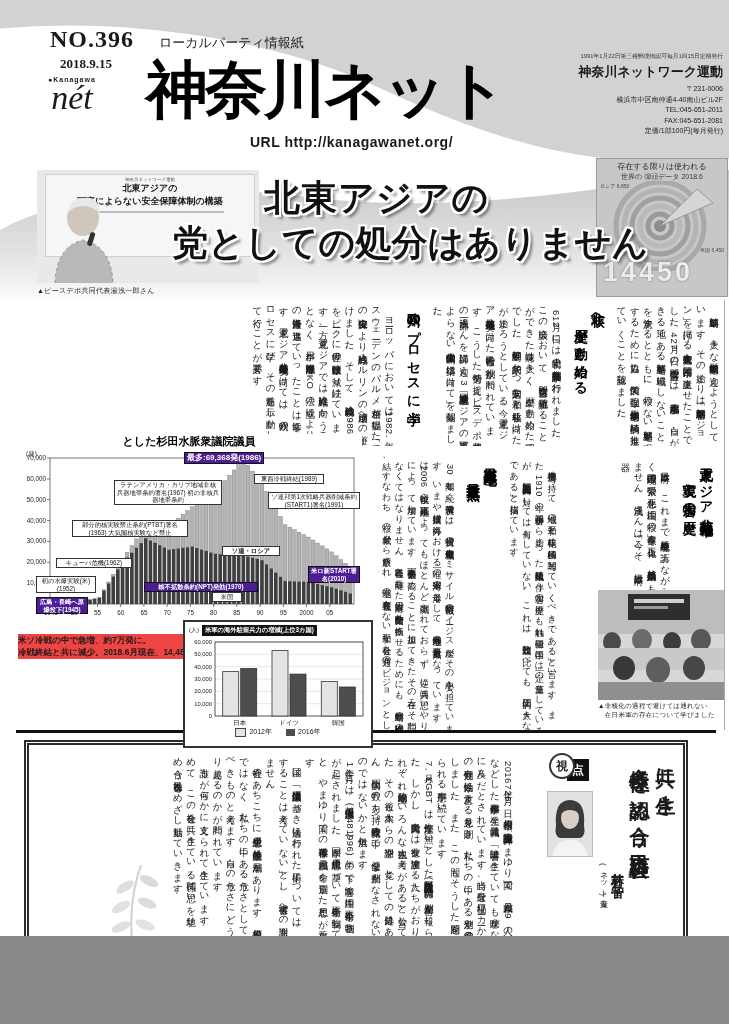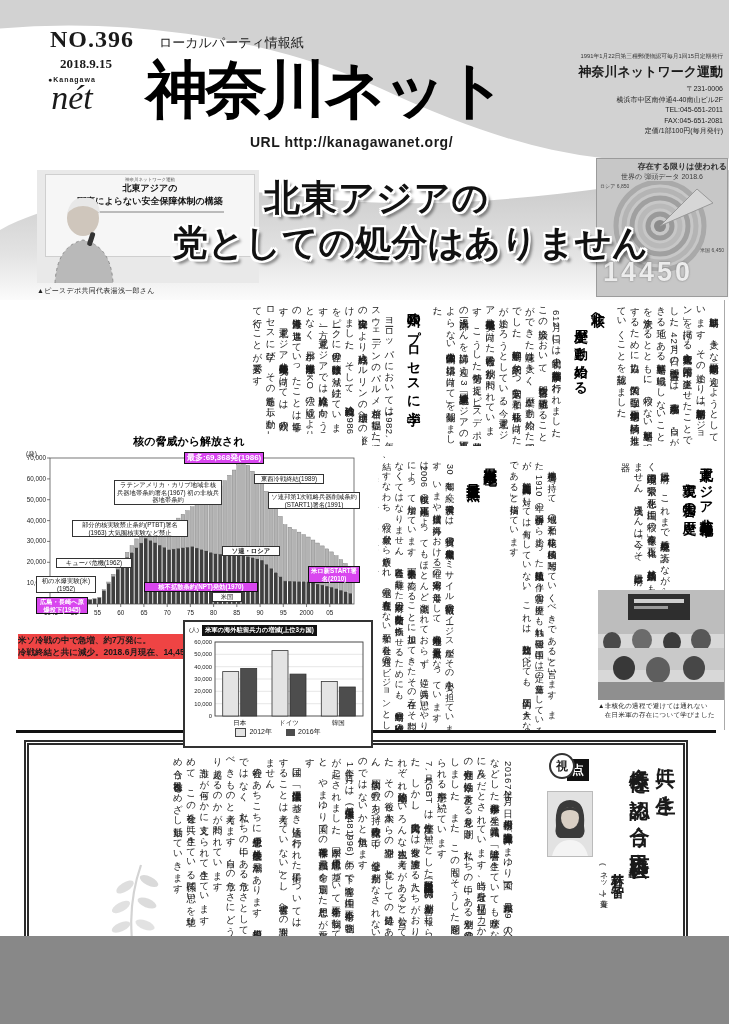--- a/index.html
+++ b/index.html
@@ -8,21 +8,21 @@
   .abs{position:absolute;}
   .v{writing-mode:vertical-rl;text-orientation:mixed;}
   .body-txt{font-size:9.5px;line-height:13.2px;letter-spacing:.4px;color:#1b1b1b;overflow:hidden;}
   .body-txt p{margin:0;text-indent:1em;}
   .v-head{margin:2px 9px;}
   .v-head span{display:block;font-weight:700;font-size:13.5px;line-height:17px;letter-spacing:1px;color:#000;}
   .v-head span.drop{padding-top:16px;}
   .serif{font-family:"Liberation Serif","DejaVu Serif",serif;}
   .ann{position:absolute;font-size:6.3px;line-height:1.2;text-align:center;background:#fff;
        border:1px solid #333;padding:0 2px;color:#111;z-index:5;}
-  .ann.black{background:#d946ef;color:#fff;border:1px solid #111;font-weight:700;}
+  .ann.black{background:#4c1d95;color:#fff;border:1px solid #111;font-weight:700;}
   .chartbox{background:#fff;z-index:4;}
   .outline-txt{color:#111;font-weight:700;
      text-shadow:-2px -2px 0 #fff,2px -2px 0 #fff,-2px 2px 0 #fff,2px 2px 0 #fff,
                  0 -2px 0 #fff,0 2px 0 #fff,-2px 0 0 #fff,2px 0 0 #fff,4px 4px 3px rgba(0,0,0,.45);}
   .cap{font-size:7px;color:#222;letter-spacing:.3px;white-space:pre-line;line-height:1.35;}
 </style>
 </head>
 <body>
 
 <div class="page">
@@ -75,21 +75,21 @@
       <ellipse cx="46" cy="30" rx="16" ry="18" fill="#cfc6bc"></ellipse>
       <path d="M30,26 Q34,8 48,10 Q62,8 63,26 Q56,18 46,18 Q36,18 30,26 Z" fill="#e8e8e8"></path>
       <path d="M18,95 Q20,58 46,52 Q74,58 76,95 Z" fill="#b9b9b9"></path>
       <path d="M18,95 Q20,58 46,52 Q74,58 76,95" fill="none" stroke="#8d8d8d" stroke-width="1" stroke-dasharray="3 3"></path>
       <rect x="52" y="44" width="5" height="14" rx="2" fill="#333" transform="rotate(18 54 50)"></rect>
     </svg>
   </div>
   <div class="abs cap" style="left:37px;top:286px;z-index:2">▲ピースデポ共同代表湯浅一郎さん</div>
 
   <div class="abs" style="left:596px;top:158px;width:130px;height:137px;background:#c7c7c7;border:1px solid #9b9b9b;overflow:hidden;z-index:2">
-    <div style="font-size:8px;font-weight:700;color:#2e2e2e;text-align:right;margin-top:2px">存在する限りは使われる</div>
+    <div style="font-size:8px;font-weight:400;color:#2e2e2e;text-align:center;margin-top:2px">存在する限りは使われる</div>
     <div style="font-size:7px;color:#3c3c3c;text-align:center">世界の 弾頭データ 2018.6</div>
     <svg class="abs" style="left:0;top:22px" width="130" height="90">
       <circle cx="63" cy="45" r="44" fill="none" stroke="#a9a9a9" stroke-width="5"></circle>
       <circle cx="63" cy="45" r="36" fill="none" stroke="#b4b4b4" stroke-width="5"></circle>
       <circle cx="63" cy="45" r="28" fill="none" stroke="#a0a0a0" stroke-width="5"></circle>
       <circle cx="63" cy="45" r="20" fill="none" stroke="#b9b9b9" stroke-width="5"></circle>
       <circle cx="63" cy="45" r="12" fill="none" stroke="#9a9a9a" stroke-width="5"></circle>
       <circle cx="63" cy="45" r="6" fill="#8b8b8b"></circle>
       <path d="M63,45 L100,8 L116,22 Z" fill="#d6d6d6" stroke="#999" stroke-width="1"></path>
     </svg>
@@ -110,21 +110,21 @@
     <p>6月12日には史上初の米朝首脳会談が行われました。この会談において、板門店宣言を再確認することができた意味は大きく、歴史が動き始めた瞬間でした。朝鮮半島の永続的かつ安定的な平和と非核化に向けた対話が始まろうとしている今、北東アジア非核兵器地帯実現に向けた市民社会の役割が問われています。こうした情勢を捉えピースデポ共同代表の湯浅一郎さんを講師に迎え、3回連続講座「北東アジアの軍事によらない安全保障体制の構築に向けて」を開催しました。</p>
     <div class="v-head">
       <span>欧州のプロセスに学ぶ</span>
     </div>
     <p>ヨーロッパにおいては1982年、スウェーデンのパルメ首相が提唱した「共通の安全保障」により冷戦終結・ベルリンの壁崩壊への道が開けました。そして、冷戦終結前の1986年をピークに世界の核弾頭数は減り続けています。一方、北東アジアでは冷戦終結に向かうことなく、日本が湾岸戦争以降、PKO法の成立により自衛隊の海外派遣に邁進していったことは非常に残念です。北東アジア非核兵器地帯実現に向けては、欧州のプロセスに学び、その道筋を示し動かして行くことが必要です。</p>
   </div>
 
   <div class="abs" style="left:724px;top:300px;width:1px;height:430px;background:#aaa"></div>
 
   <div class="abs chartbox" style="left:16px;top:434px;width:346px;height:198px">
-    <div style="text-align:center;font-size:11px;font-weight:700;color:#000">核の脅威から解放され</div>
+    <div style="text-align:center;font-size:11px;font-weight:700;color:#000">とした杉田水脈衆議院議員</div>
     <div class="abs" style="left:10px;top:16px;font-size:6.5px;color:#333">(発)</div>
     <svg id="warhead-svg" width="346" height="172" style="position:absolute;left:0;top:14px">
         <rect x="34" y="10" width="304" height="146" fill="#fff" stroke="#555" stroke-width="0.8"></rect>
         <line x1="31" y1="156.0" x2="34" y2="156.0" stroke="#444" stroke-width="0.7"></line>
         <text x="30" y="156.0" font-size="6.3" fill="#222" text-anchor="end" dy="2">0</text>
         <line x1="31" y1="135.1" x2="34" y2="135.1" stroke="#444" stroke-width="0.7"></line>
         <text x="30" y="135.1" font-size="6.3" fill="#222" text-anchor="end" dy="2">10,000</text>
         <line x1="31" y1="114.3" x2="34" y2="114.3" stroke="#444" stroke-width="0.7"></line>
         <text x="30" y="114.3" font-size="6.3" fill="#222" text-anchor="end" dy="2">20,000</text>
         <line x1="31" y1="93.4" x2="34" y2="93.4" stroke="#444" stroke-width="0.7"></line>

